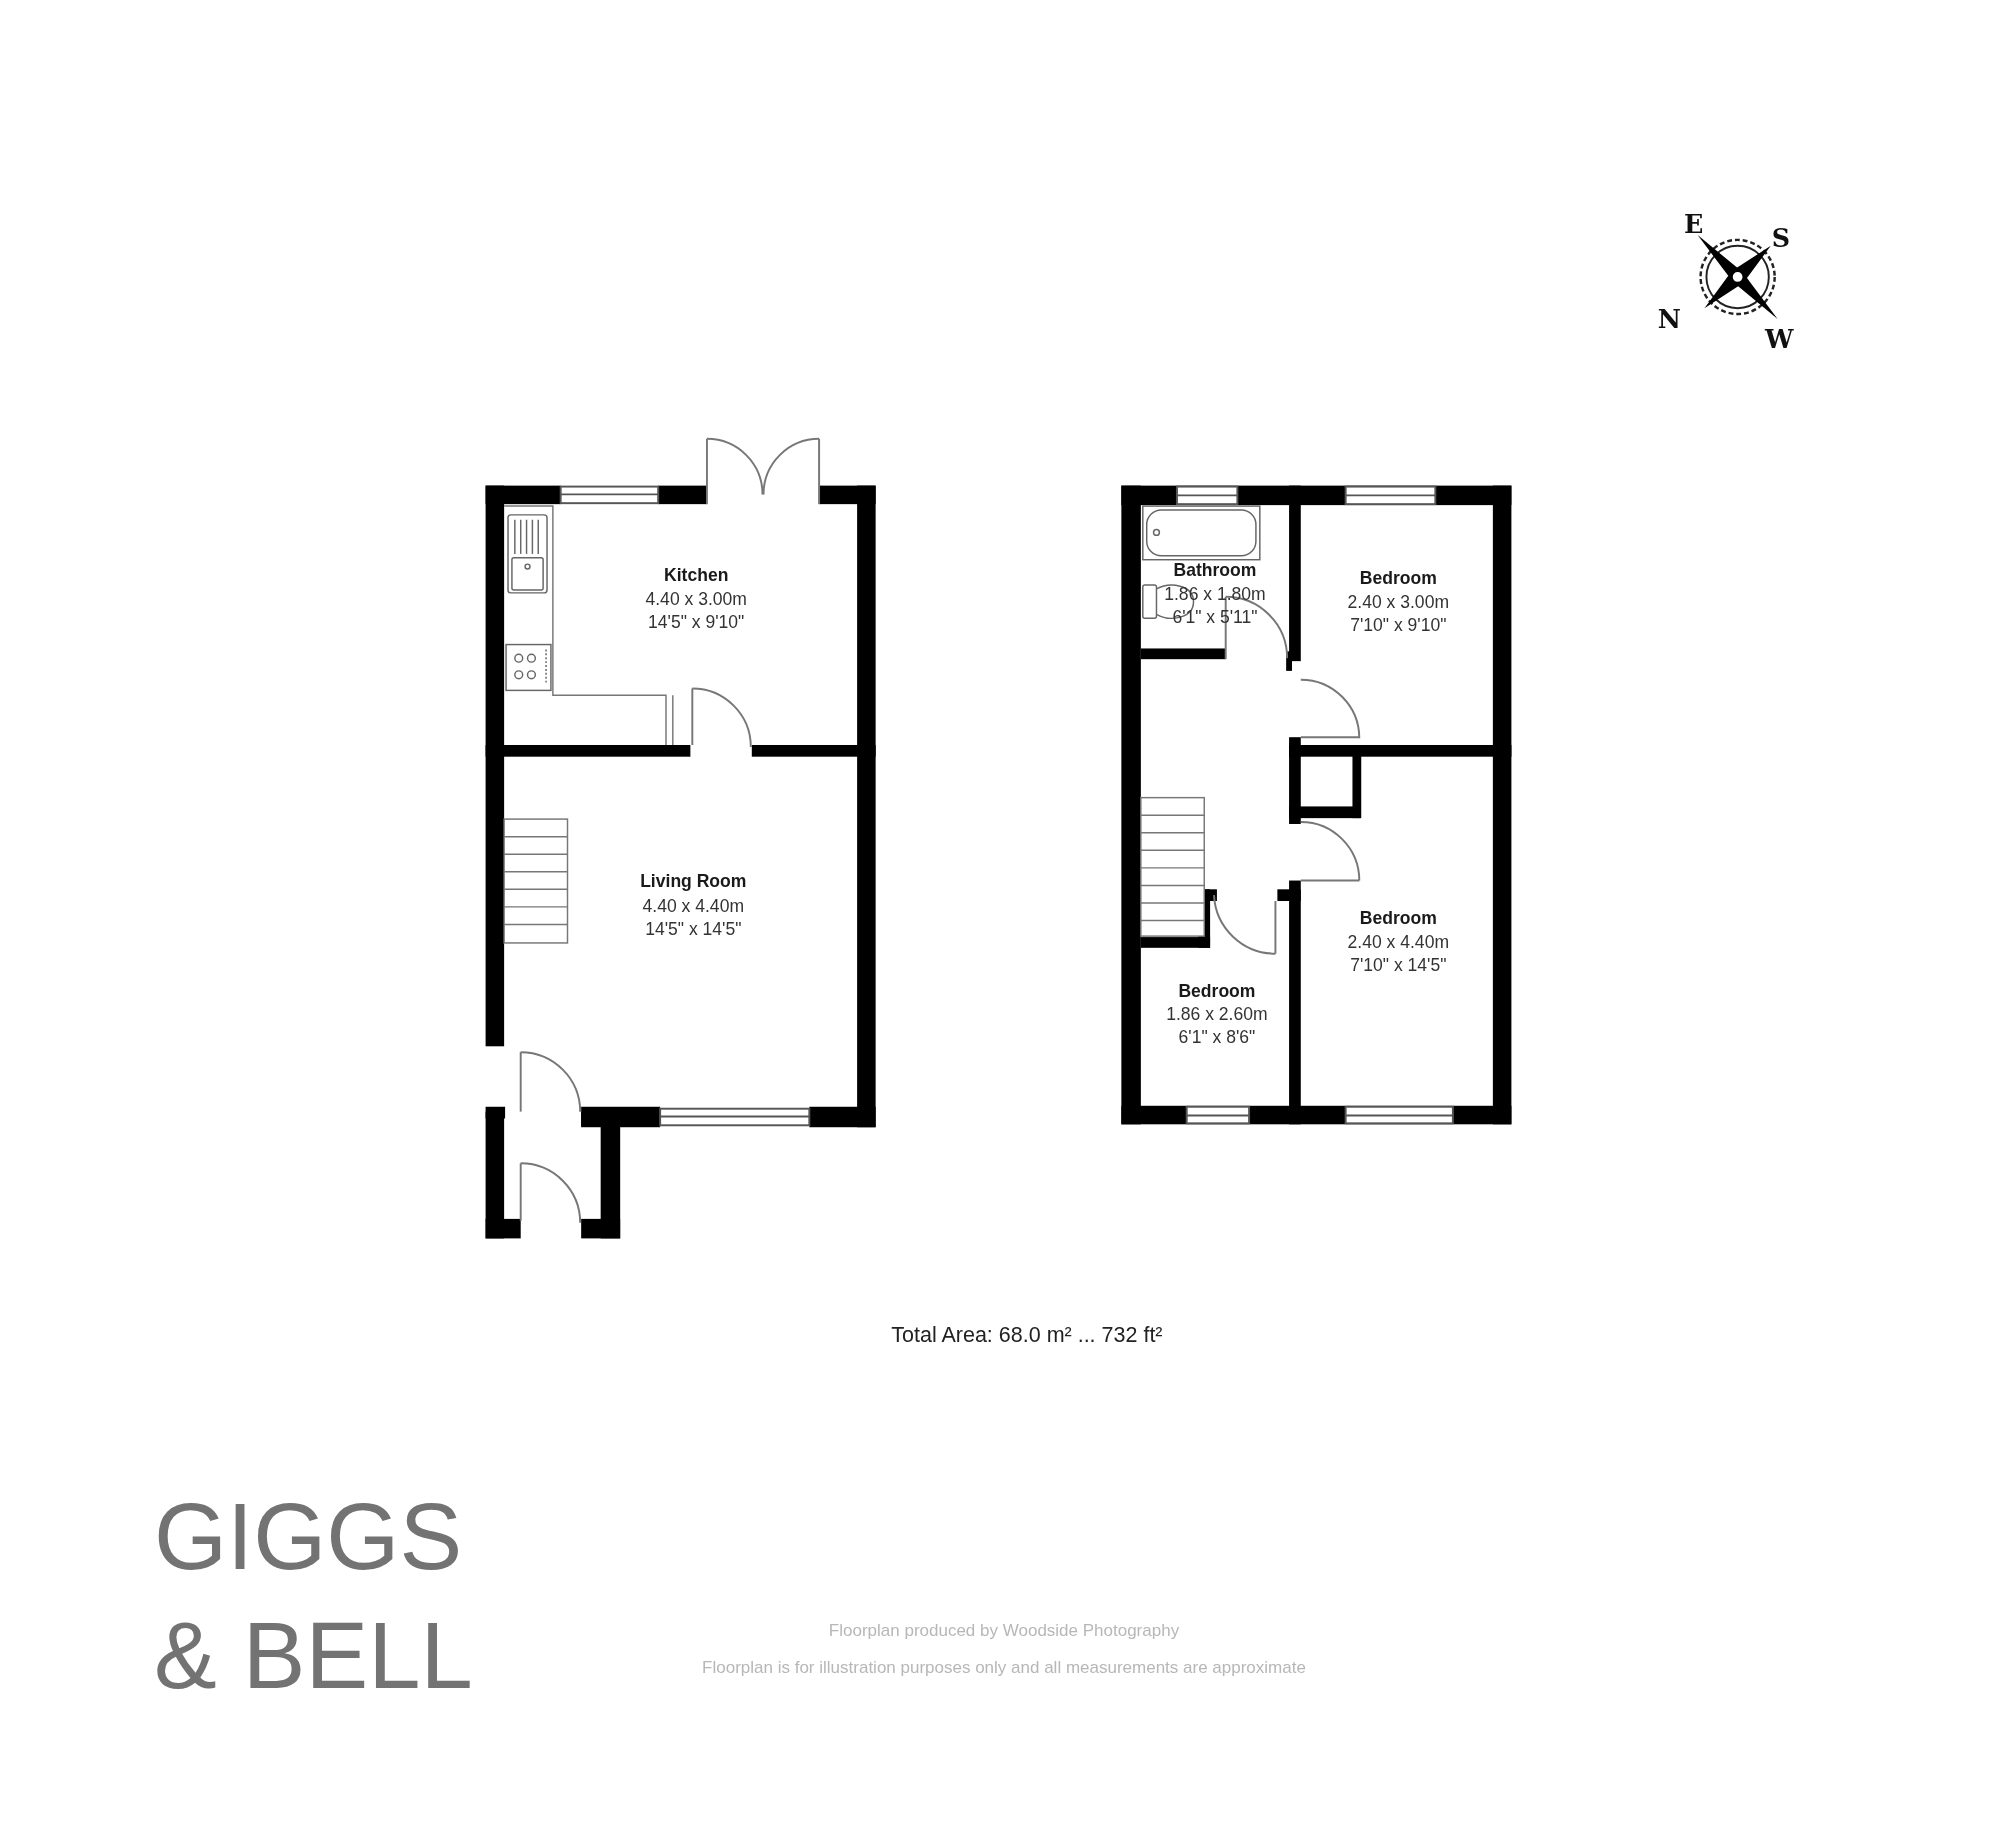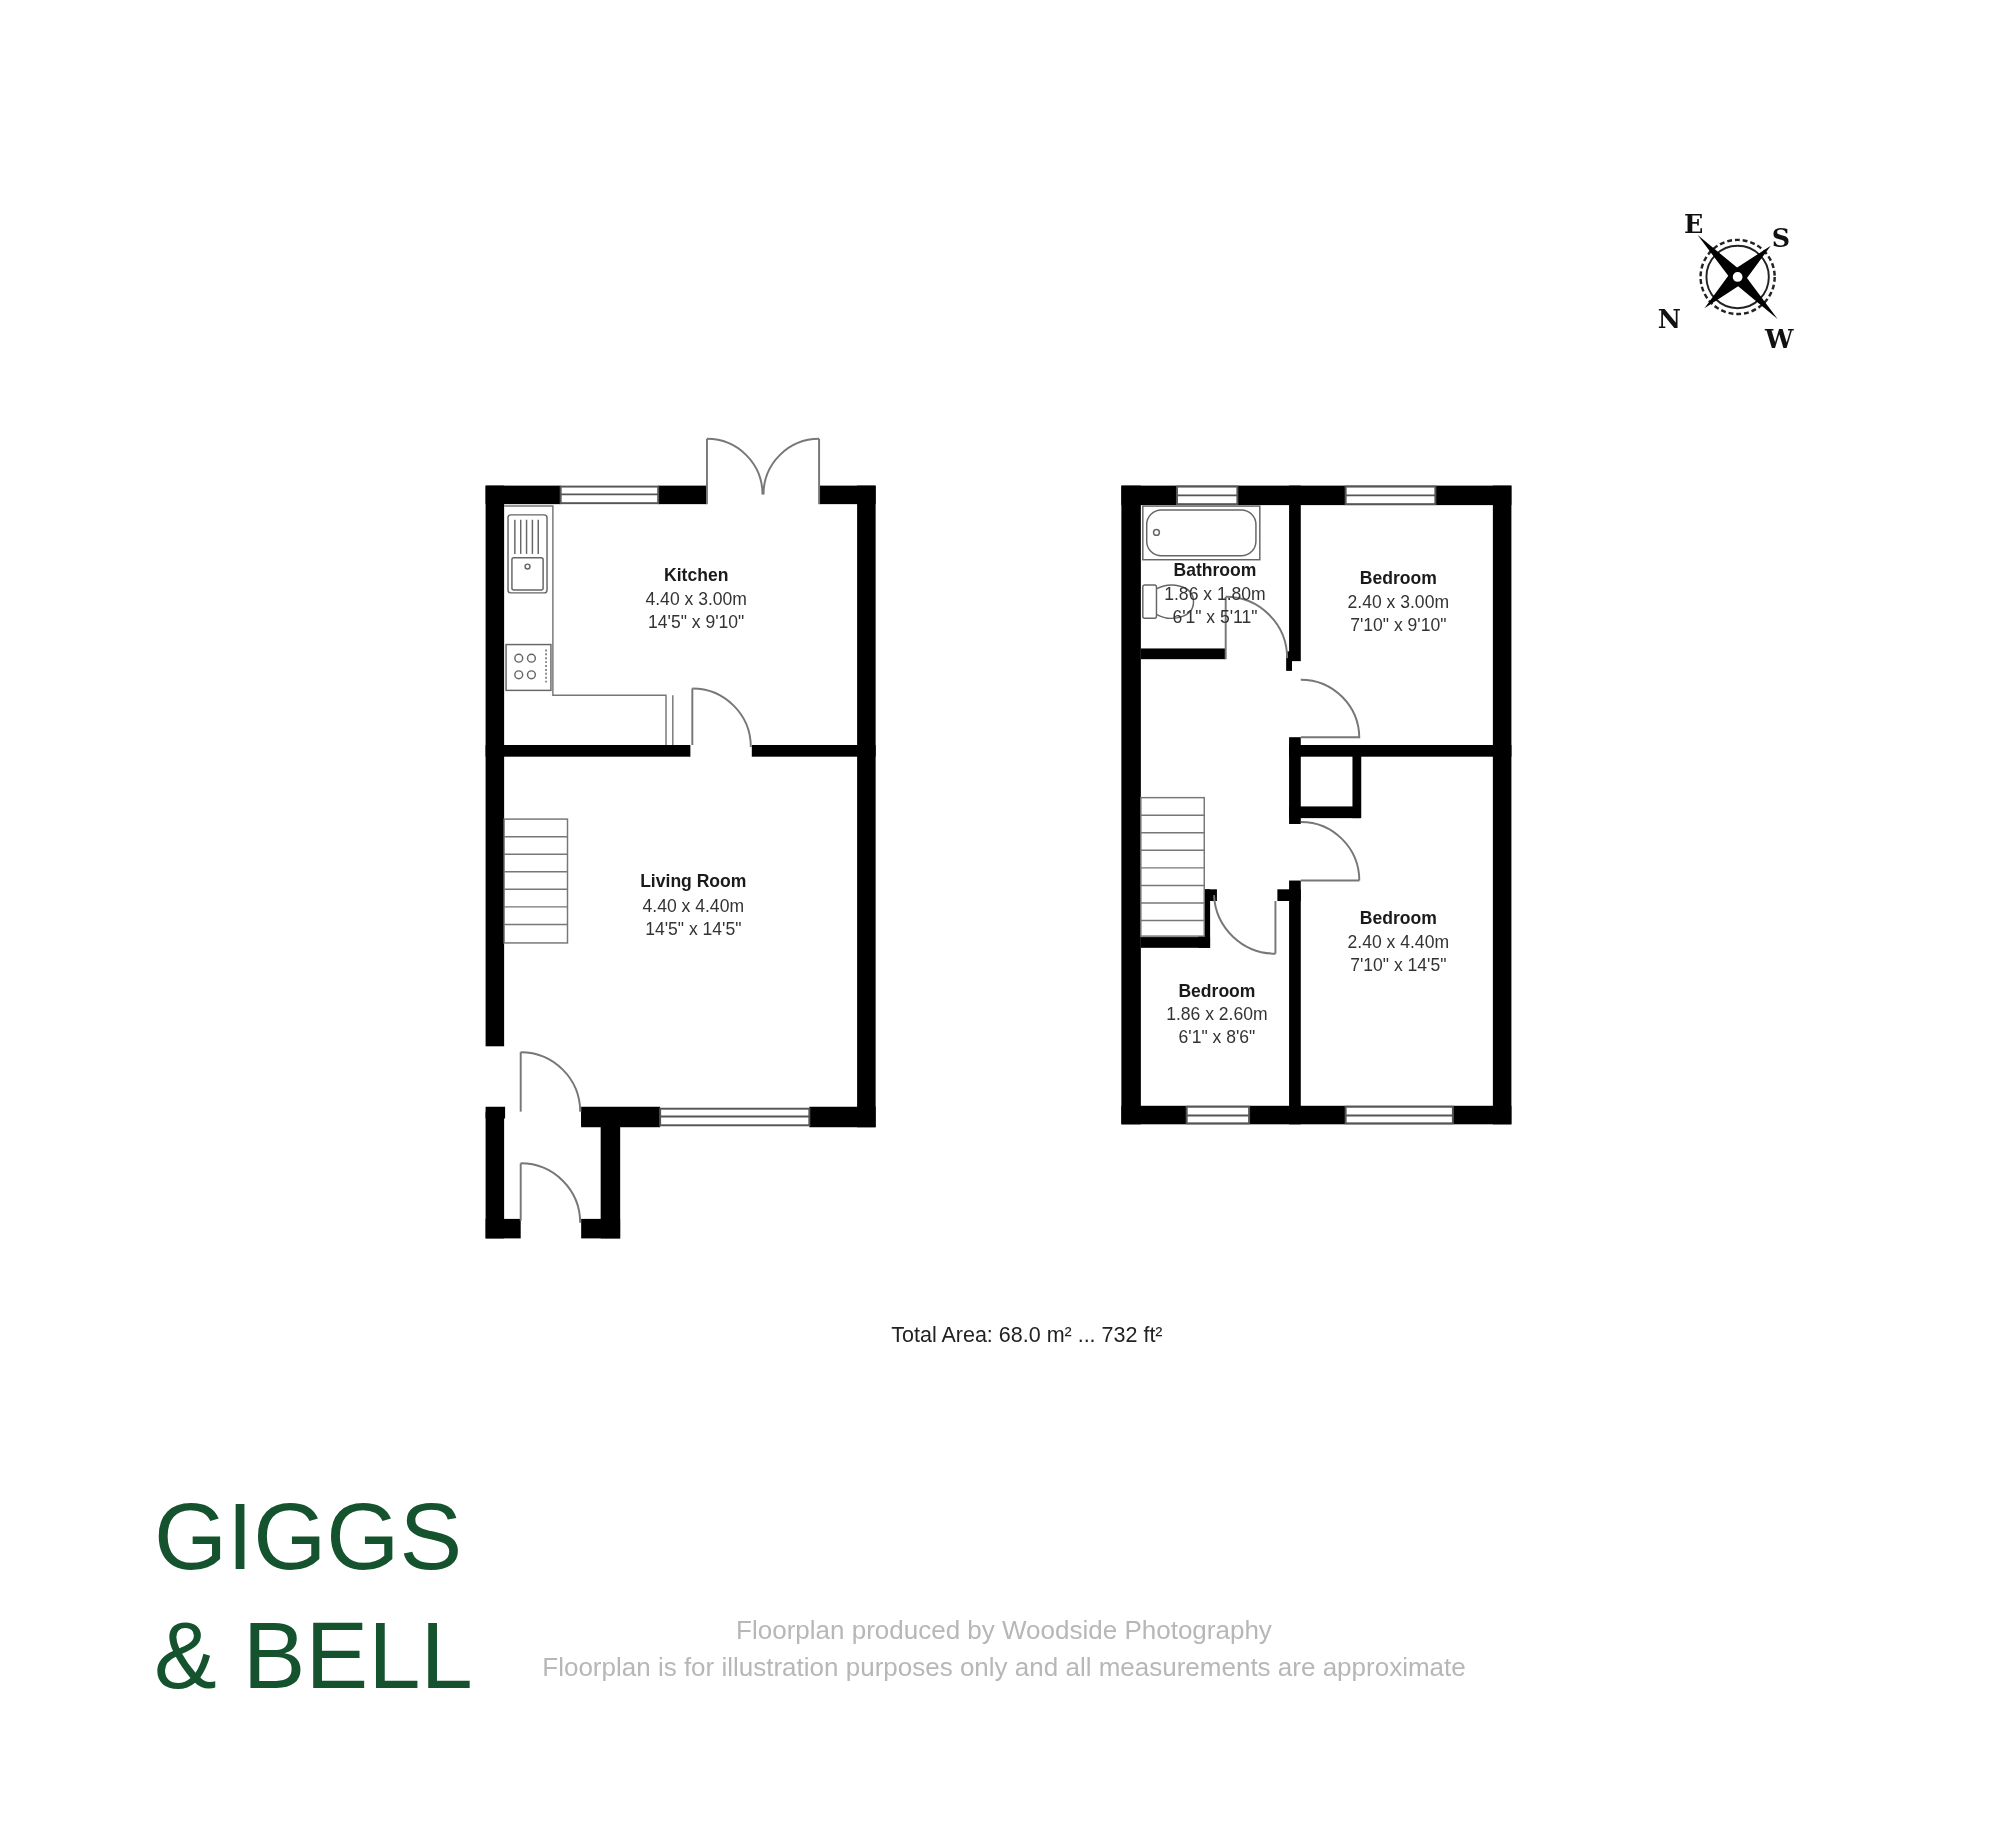--- a/index.html
+++ b/index.html
@@ -2,24 +2,24 @@
 <html><head>
   <meta charset="utf-8">
   <style>
     html, body { margin: 0; padding: 0; background: #ffffff; }
     body { width: 1997px; height: 1842px; position: relative; overflow: hidden; font-family: "Liberation Sans", sans-serif; }
     #plan { position: absolute; left: 0; top: 0; width: 1997px; height: 1842px; }
     .room-name { font-family: "Liberation Sans", sans-serif; font-weight: bold; font-size: 18px; fill: #1a1a1a; }
     .room-dim { font-family: "Liberation Sans", sans-serif; font-size: 18px; fill: #333333; }
     .total-area { position: absolute; left: 0; width: 1997px; top: 1323px; text-align: center; font-size: 21.5px; color: #222; font-family: "Liberation Sans", sans-serif; }
     .total-area span { position: relative; left: 4.9px; margin-left: 47px; }
-    .brand { position: absolute; left: 154px; color: #14532d; font-family: "Liberation Sans", sans-serif; font-size: 94px; line-height: 1; letter-spacing: 0px; }
+    .brand { position: absolute; left: 154px; color: #737373; font-family: "Liberation Sans", sans-serif; font-size: 94px; line-height: 1; letter-spacing: 0px; }
     .brand-1 { top: 1490px; }
     .brand-2 { top: 1609px; }
-    .credits { position: absolute; left: 497px; width: 1014px; text-align: center; color: #b7b7b7; font-family: "Liberation Sans", sans-serif; font-size: 26px; line-height: 37px; top: 1612px; }
+    .credits { position: absolute; left: 497px; width: 1014px; text-align: center; color: #b7b7b7; font-family: "Liberation Sans", sans-serif; font-size: 17px; line-height: 37px; top: 1612px; }
     .compass-letter { font-family: "DejaVu Serif", serif; font-weight: bold; font-size: 26px; fill: #111; }
   </style>
 </head>
 <body>
 
 <svg id="plan" viewBox="0 0 2048 1889" xmlns="http://www.w3.org/2000/svg">
 
   <g>
     <circle cx="1782" cy="284" r="38" fill="none" stroke="#222" stroke-width="2.5" stroke-dasharray="5,3"></circle>
     <circle cx="1782" cy="284" r="32" fill="none" stroke="#222" stroke-width="2"></circle>

